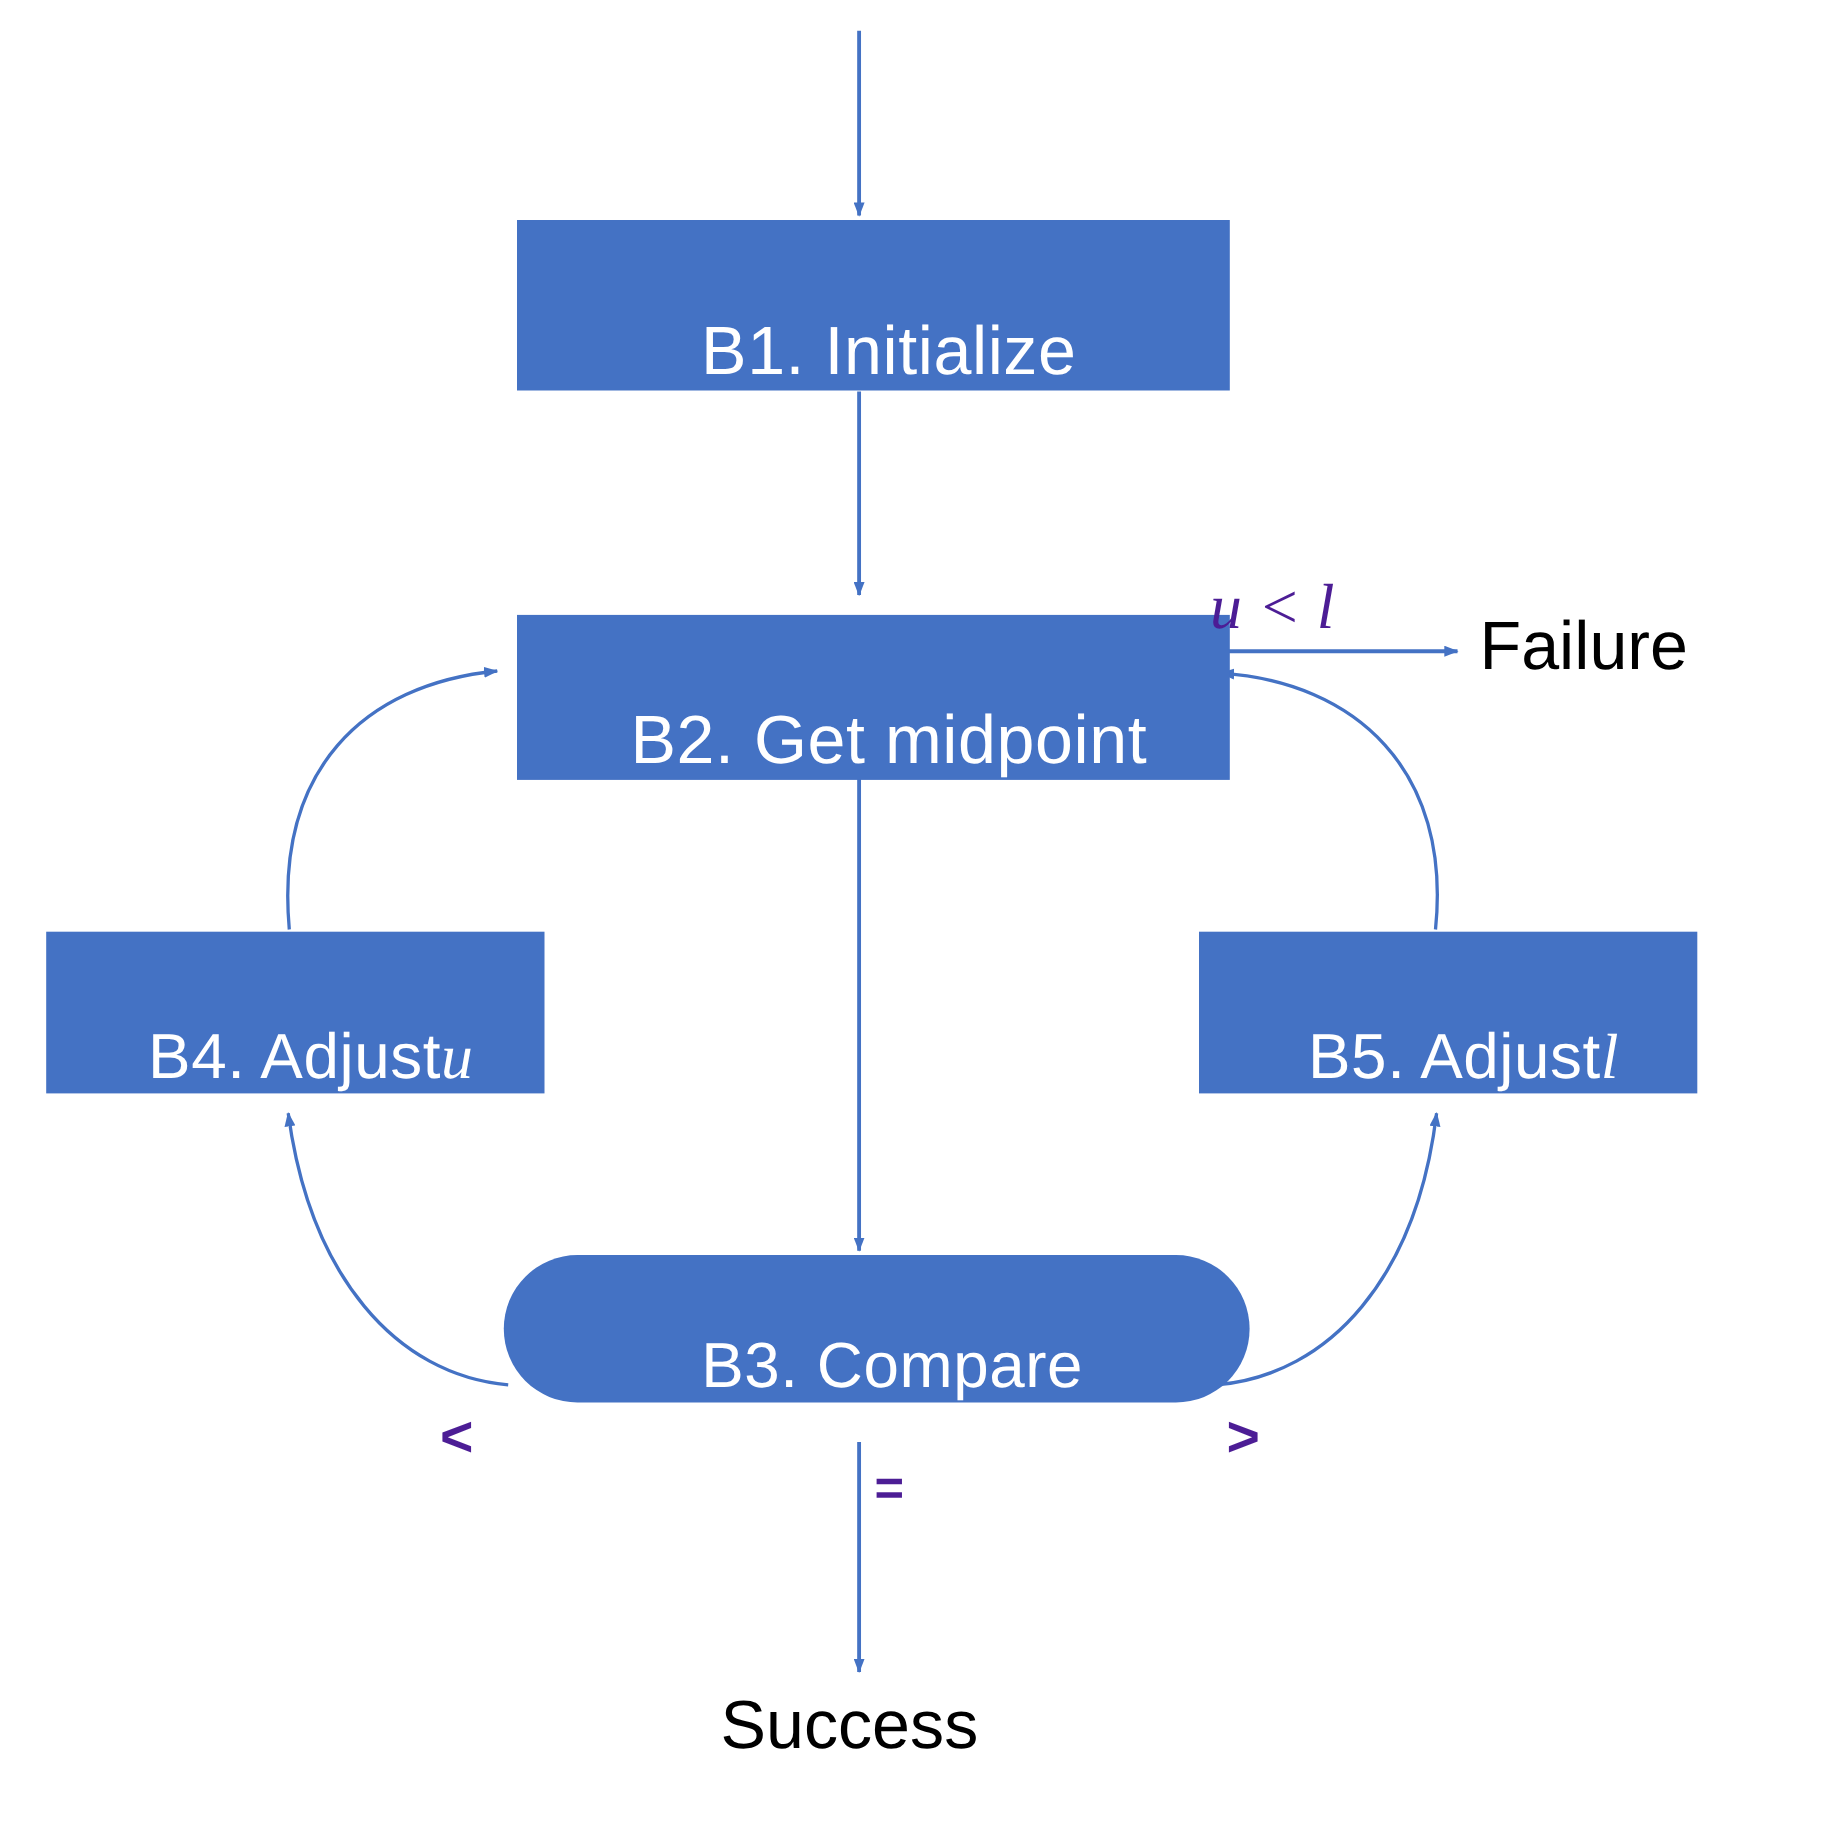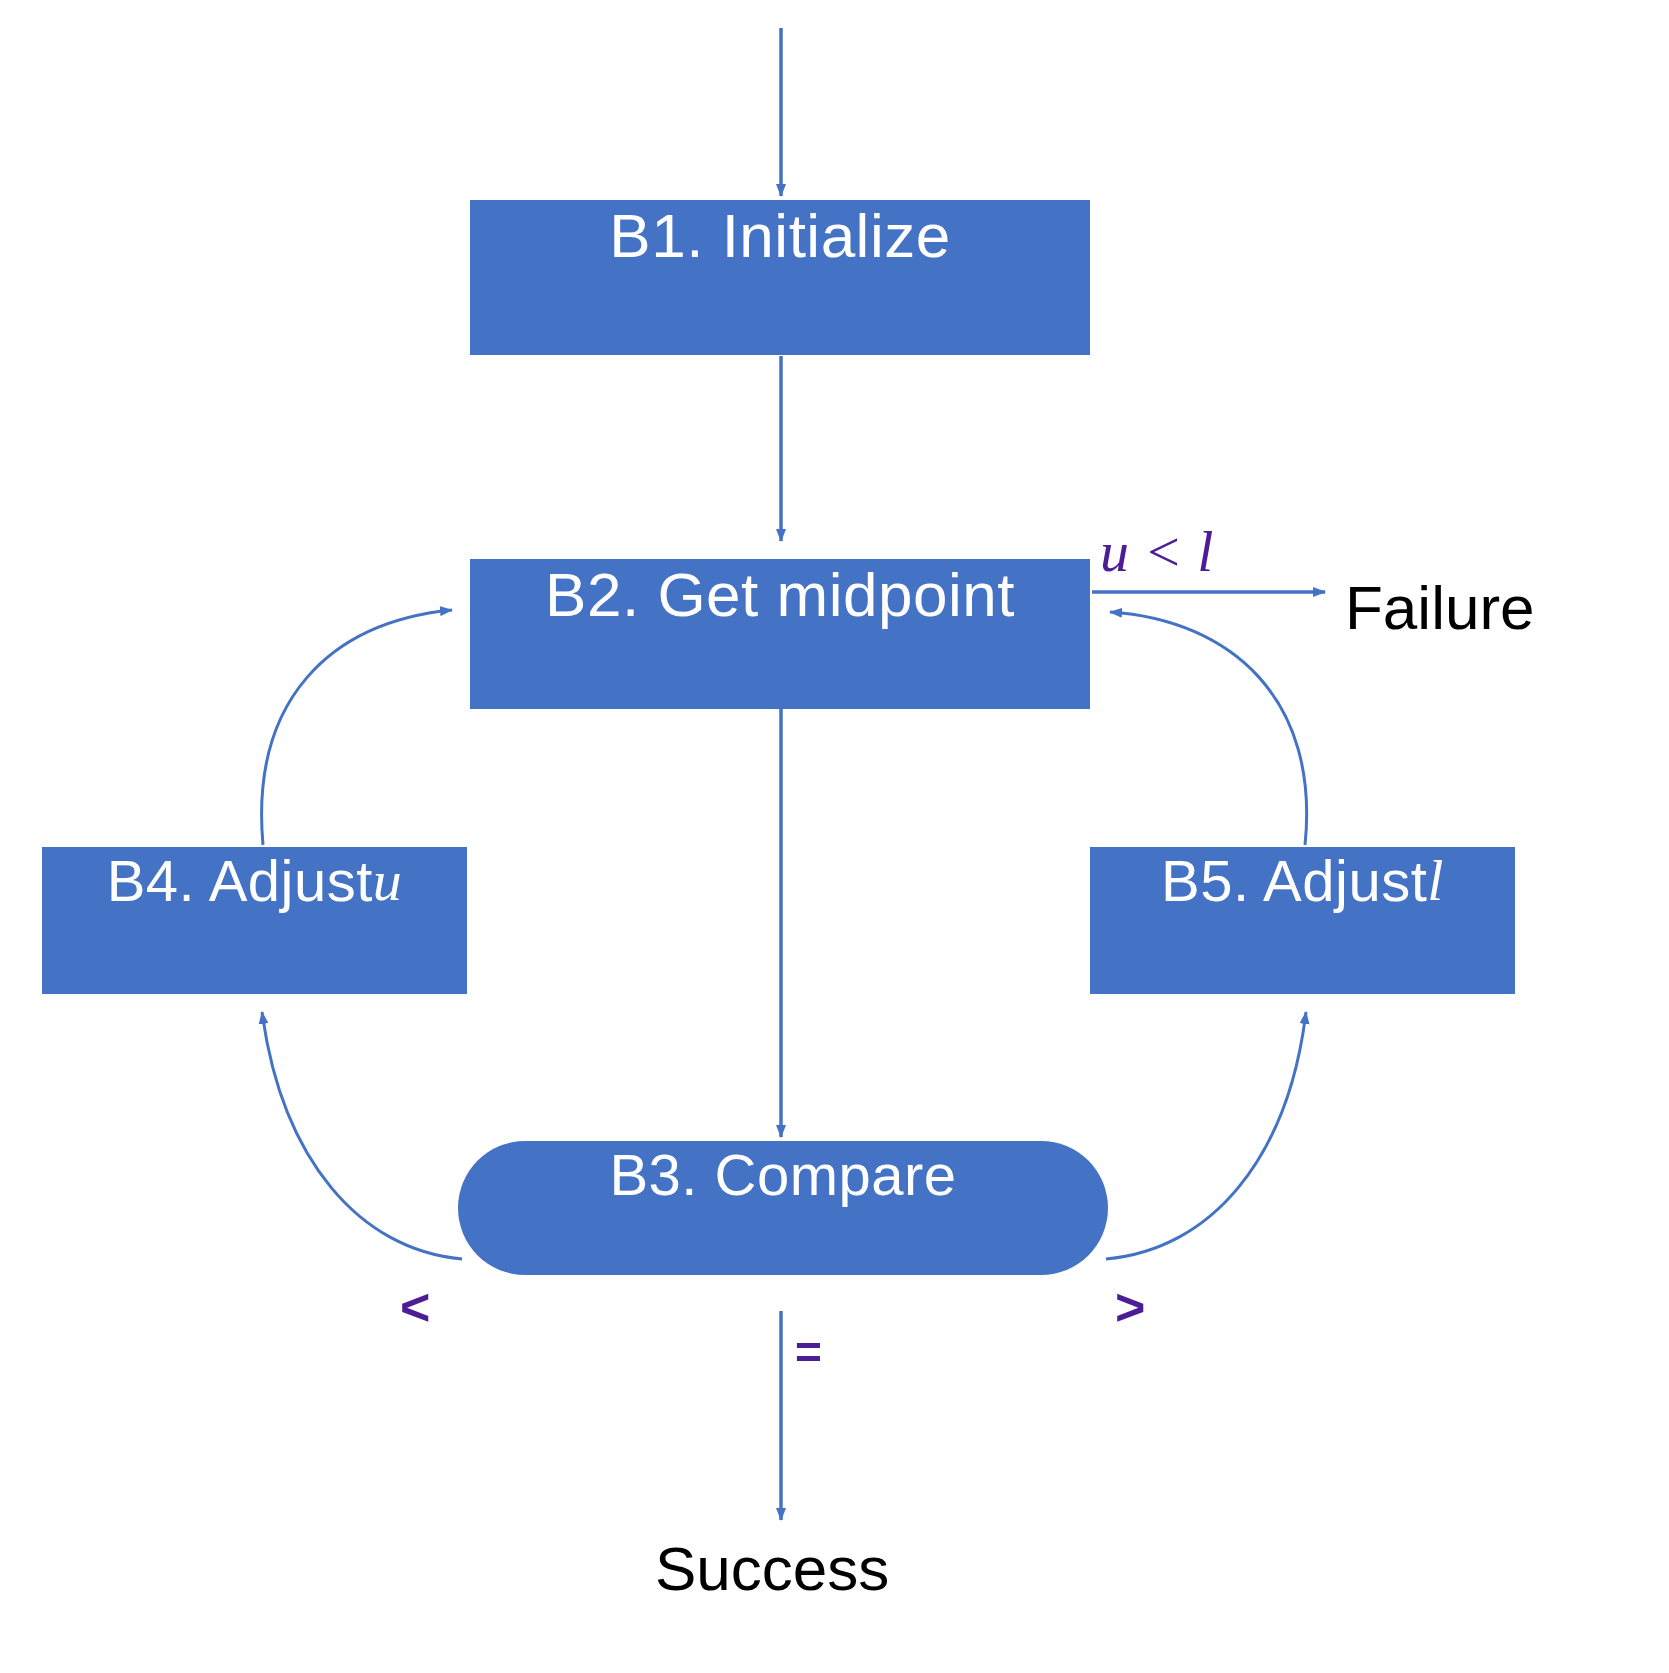--- a/index.html
+++ b/index.html
@@ -21,26 +21,27 @@
     top: 0;
     width: 1669px;
     height: 1673px;
     pointer-events: none;
   }
   .node {
     position: absolute;
     background: #4472C4;
     color: #ffffff;
     display: flex;
-    align-items: flex-start;
+    align-items: flex-end;
     justify-content: center;
     font-family: "Liberation Sans", sans-serif;
     font-weight: 300;
     letter-spacing: 0.5px;
     white-space: nowrap;
+    padding-left: 28px;
   }
   .node-label {
     display: inline-block;
   }
   .rounded {
     border-radius: 90px;
   }
   .edge-label {
     position: absolute;
     color: #4c1d95;
@@ -64,21 +65,21 @@
   #node-b2 { left: 470px; top: 545px; width: 620px; height: 150px; font-size: 62px; margin-top: 14px; }
   #node-b4 { left: 42px;  top: 847px; width: 425px; height: 147px; font-size: 58px; }
   #node-b5 { left: 1090px;top: 847px; width: 425px; height: 147px; font-size: 58px; }
   #node-b3 { left: 458px; top: 1141px; width: 650px; height: 134px; font-size: 58px; }
 
   #label-u-lt-l { left: 1100px; top: 518px; font-size: 58px; }
   #label-lt  { left: 400px;  top: 1277px; font-size: 52px; font-weight: 600; }
   #label-gt  { left: 1115px; top: 1277px; font-size: 52px; font-weight: 600; }
   #label-eq  { left: 795px;  top: 1325px; font-size: 46px; font-weight: 600; }
 
-  #term-failure { left: 1345px; top: 552px; font-size: 62px; margin-top: 20px; }
+  #term-failure { left: 1345px; top: 552px; font-size: 62px; }
   #term-success { left: 655px;  top: 1533px; font-size: 62px; }
 </style>
 </head>
 <body>
 
 <div id="canvas">
 
   <svg id="wires" viewBox="0 0 1669 1673" xmlns="http://www.w3.org/2000/svg">
     <defs>
       <marker id="arrowhead" markerWidth="10" markerHeight="8" refX="9.2" refY="4" orient="auto" markerUnits="strokeWidth">

